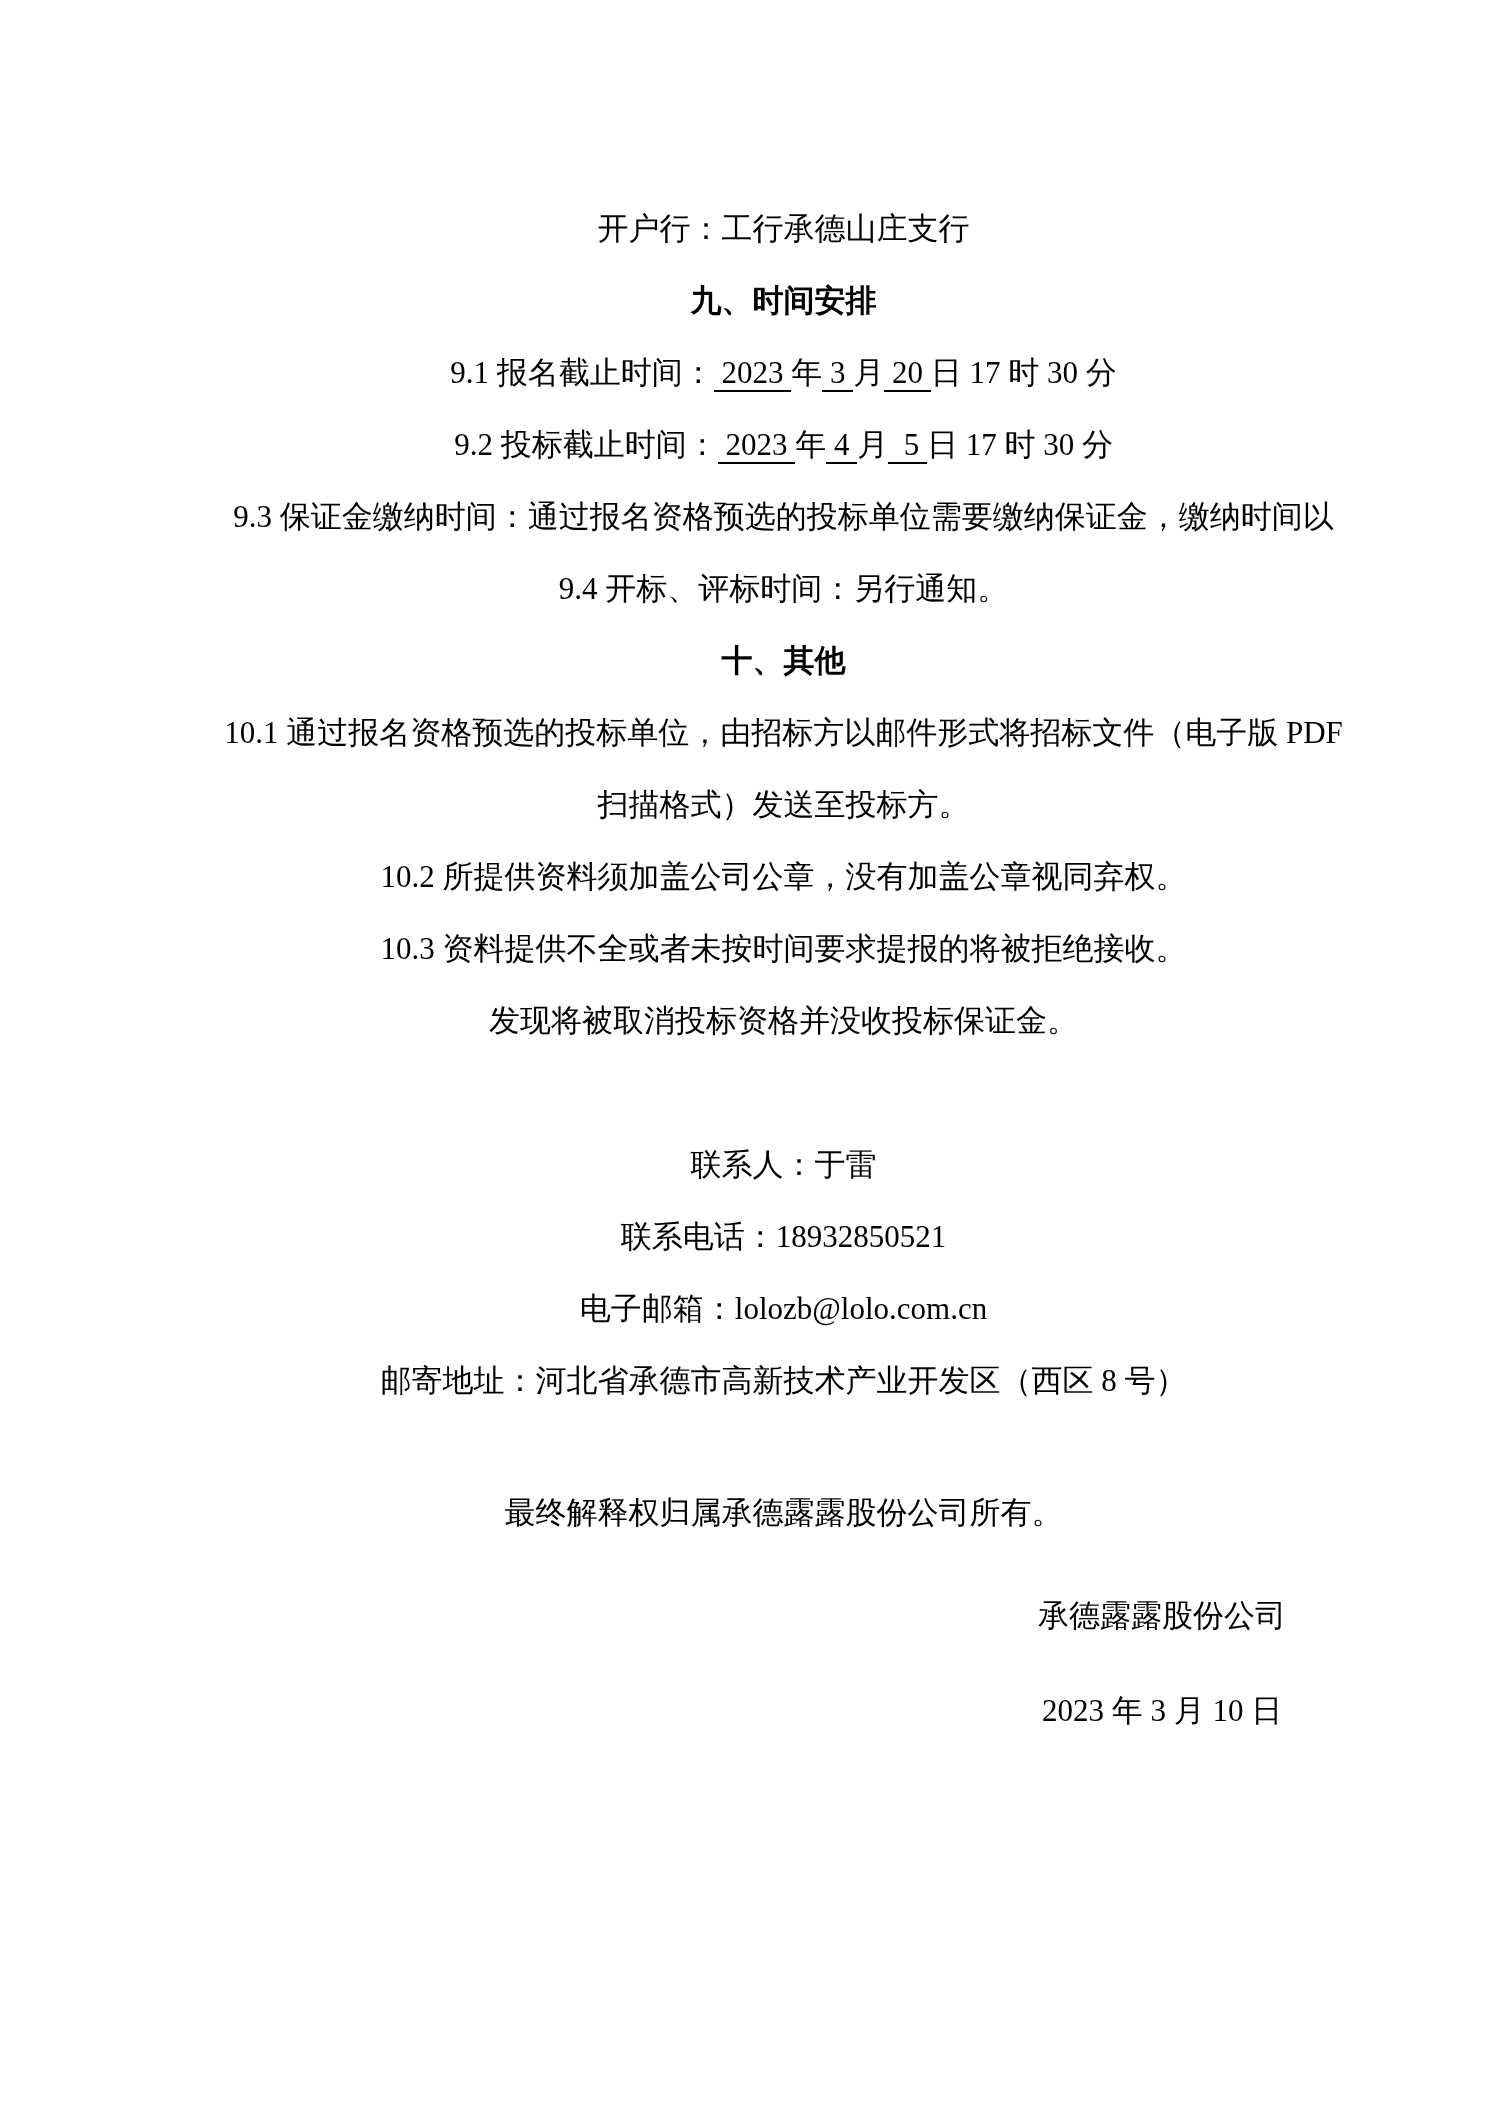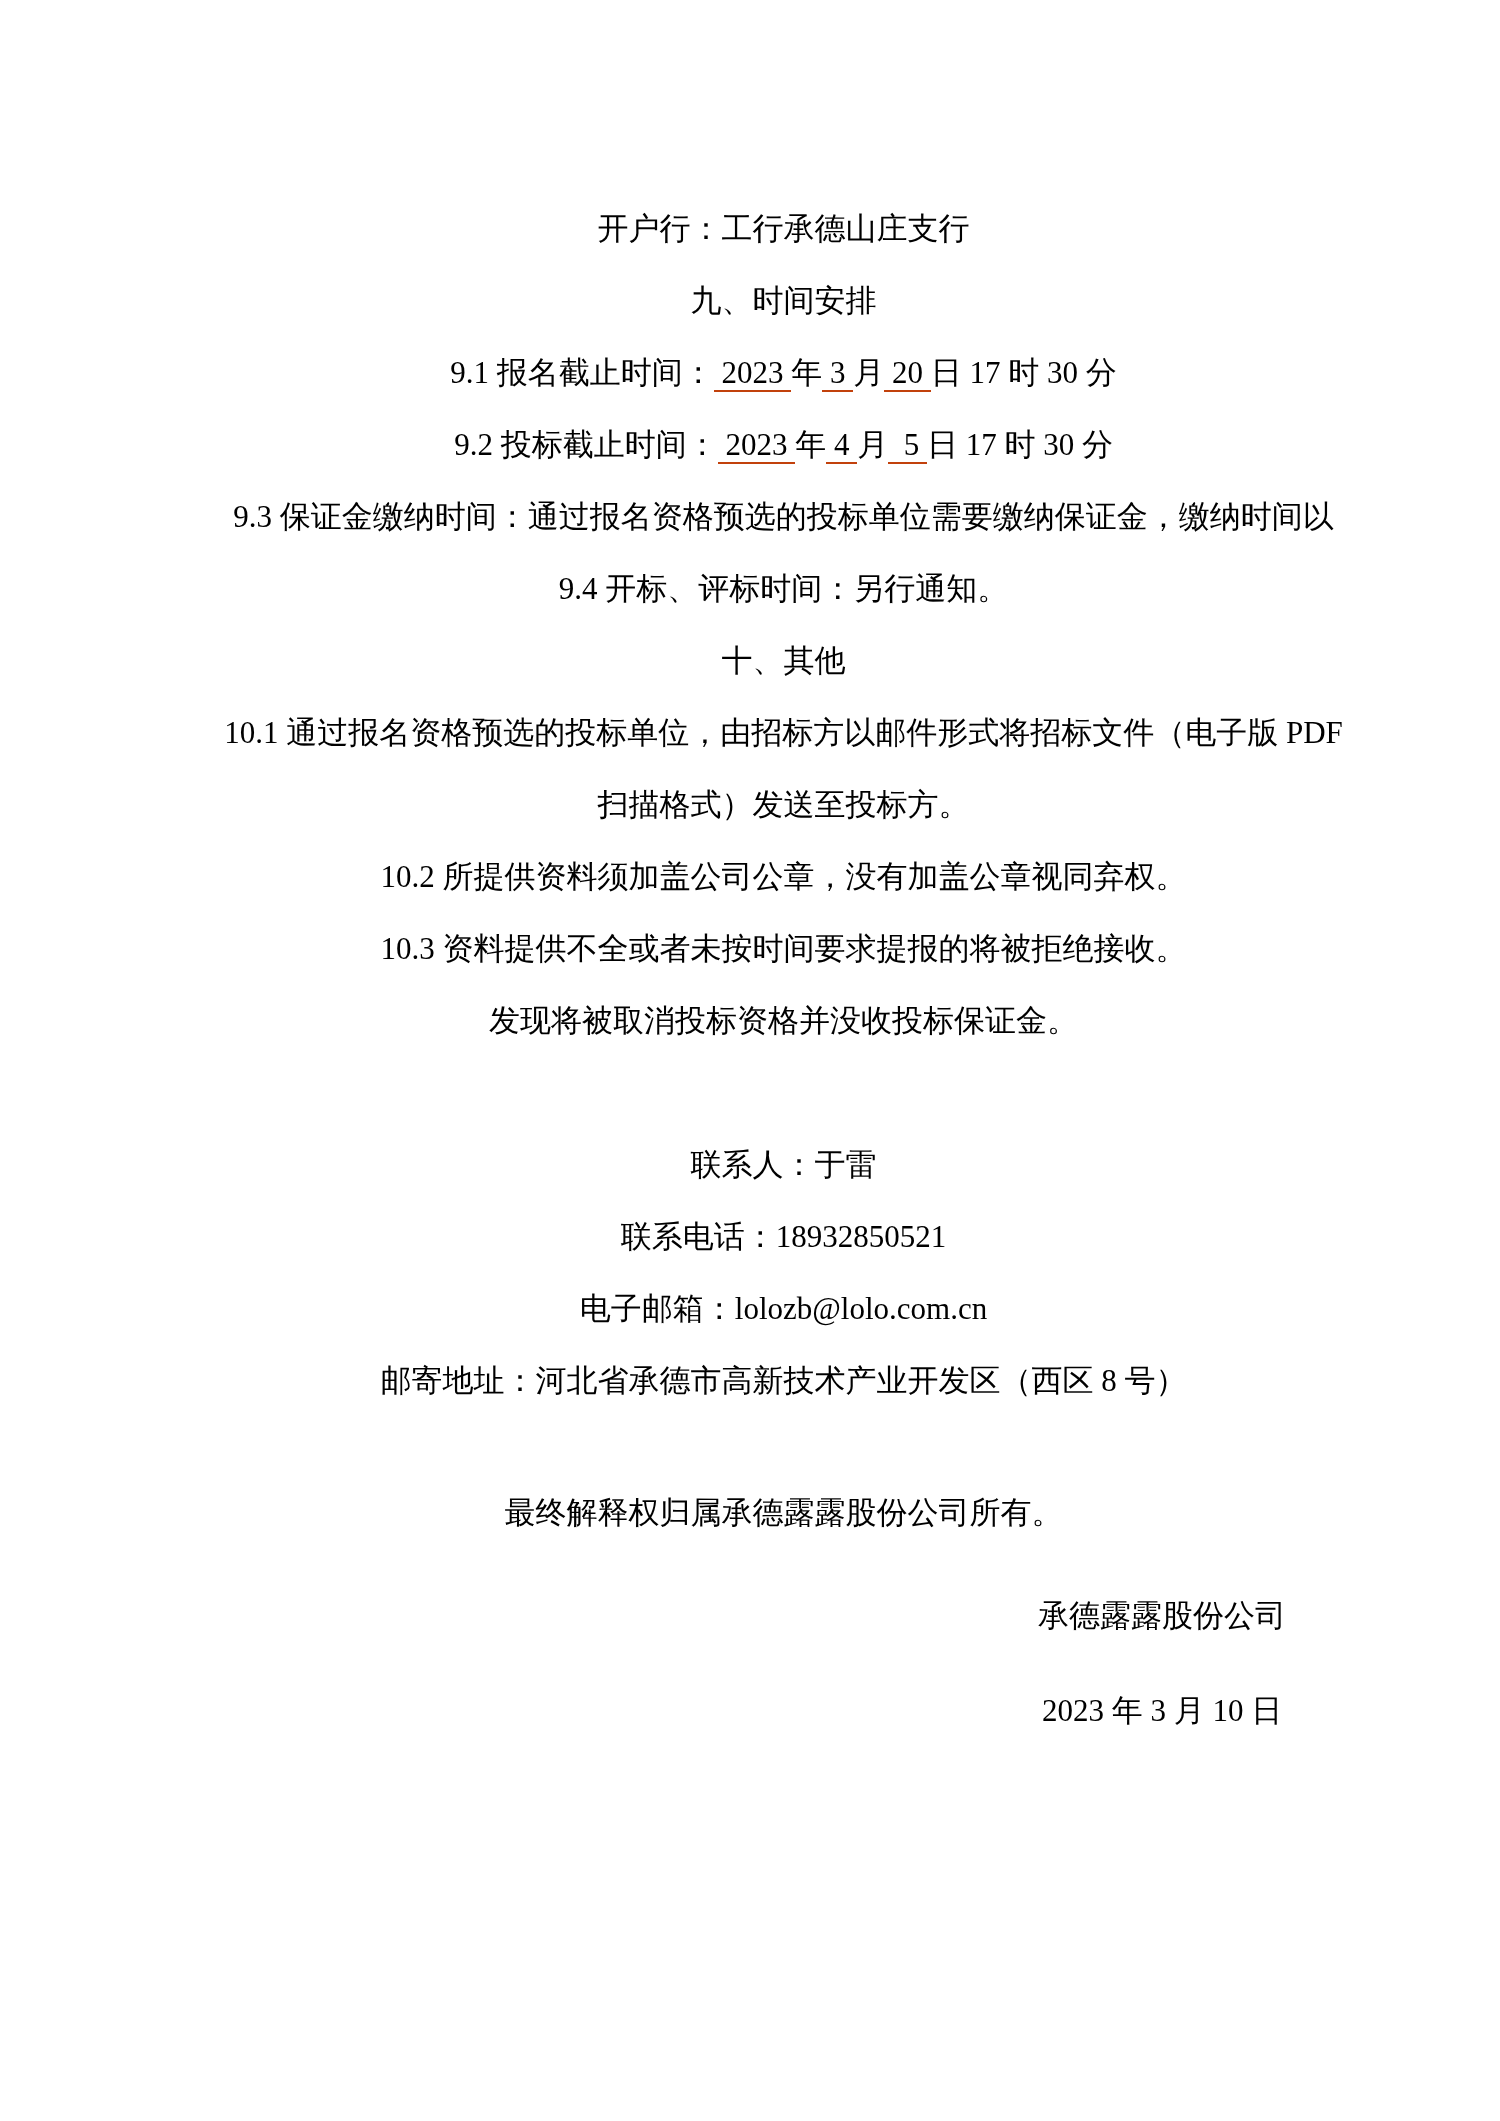--- a/index.html
+++ b/index.html
@@ -20,24 +20,24 @@
   }
   .content {
     padding: 193px 150px 0 217px;
   }
   .line {
     height: 72px;
     line-height: 72px;
     white-space: pre;
   }
   .bold {
-    font-weight: normal;
+    font-weight: bold;
   }
   .u {
-    border-bottom: 2px solid #c2410c;
+    border-bottom: 2px solid #000000;
   }
   .spacer-72 { height: 72px; }
   .spacer-60 { height: 60px; }
   .spacer-31 { height: 31px; }
   .signature-block {
     margin-left: 757px;
     font-family: Liberation Serif, serif;
   }
   .sig-date {
     margin-top: 23px;

